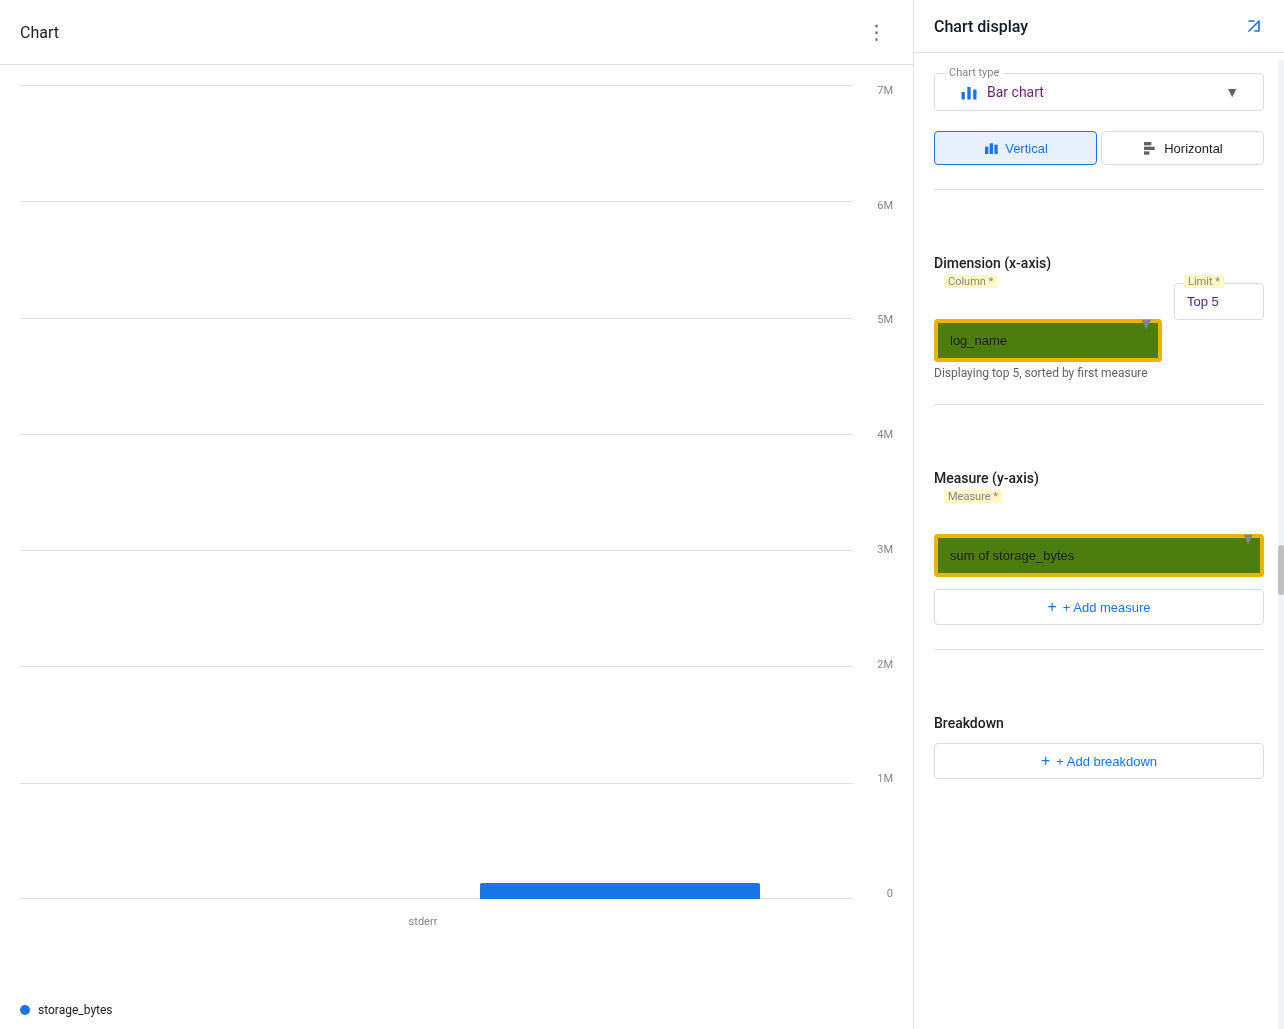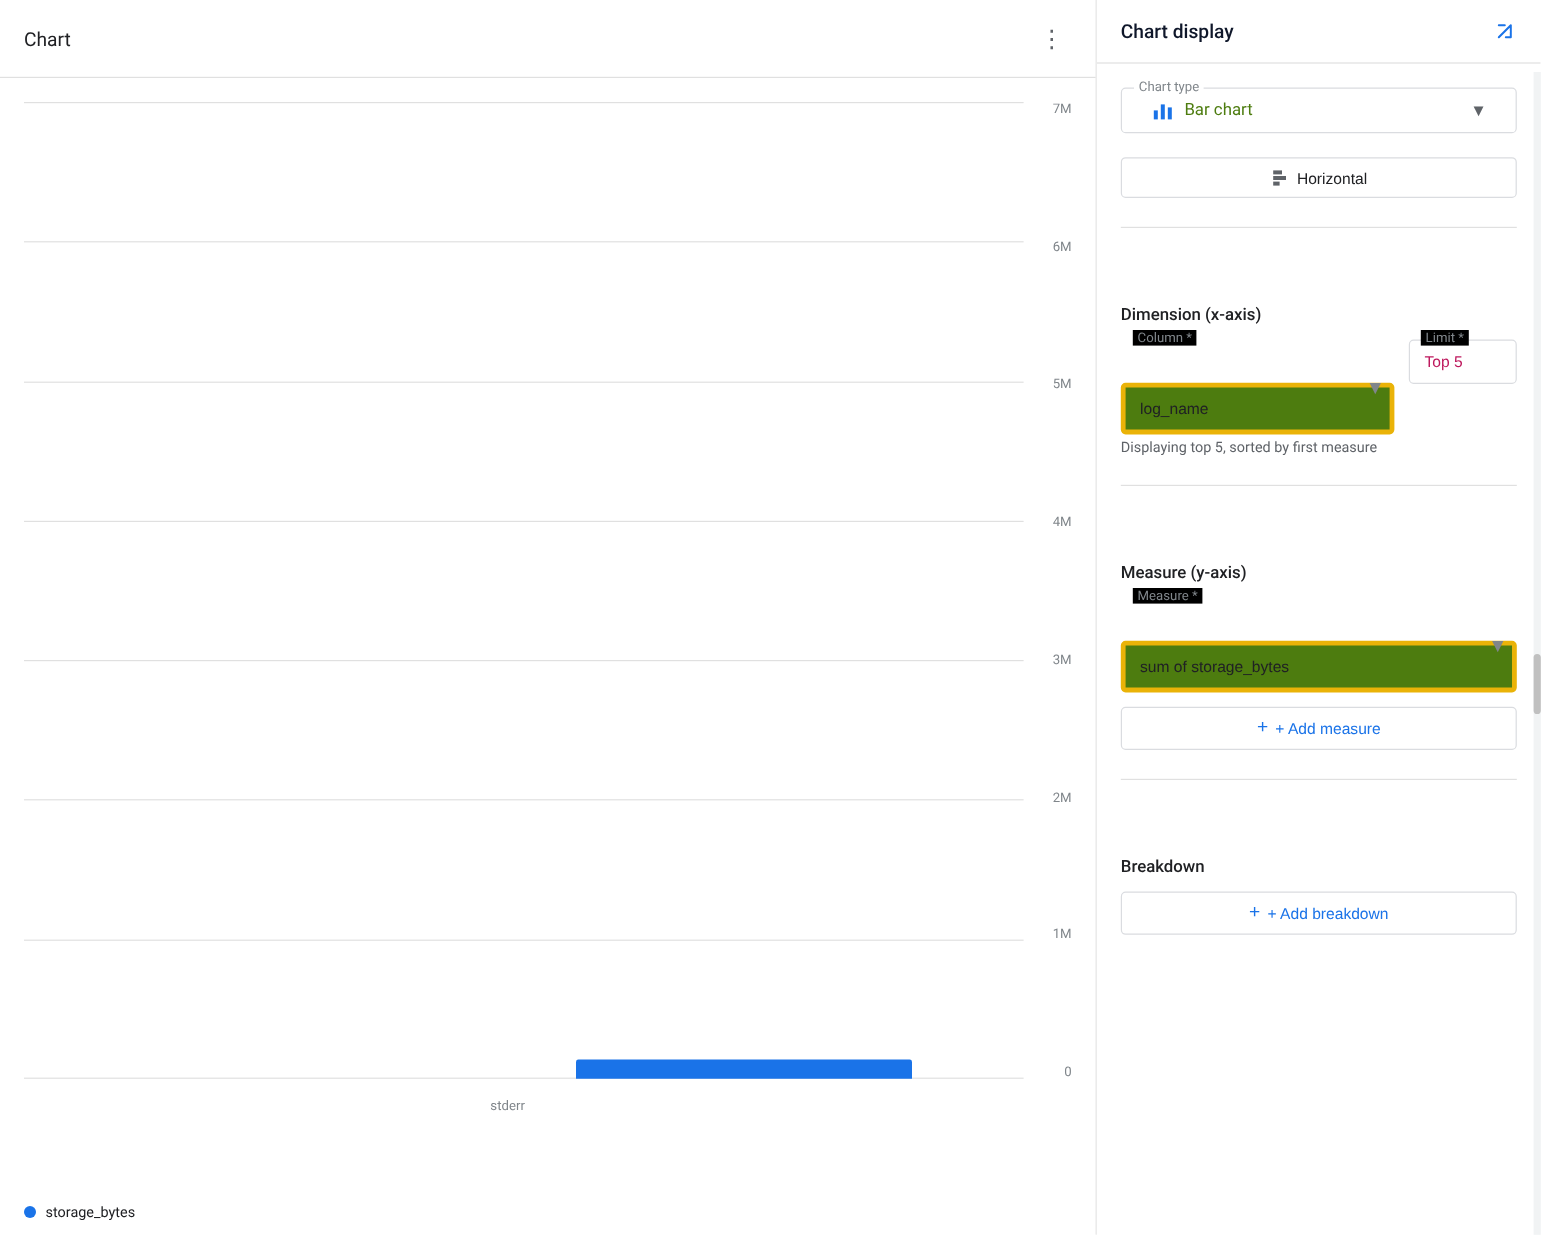--- a/index.html
+++ b/index.html
@@ -239,21 +239,21 @@
     }
 
     .field-wrapper.narrow {
       flex: 0 0 90px;
     }
 
     .field-label {
       position: absolute;
       top: -8px;
       left: 10px;
-      background: #000000;
+      background: #fef9c3;
       padding: 0 4px;
       font-size: 11px;
       color: #80868b;
     }
 
     .field-select {
       width: 100%;
       padding: 10px 32px 10px 12px;
       border: 4px solid #eab308;
       border-radius: 4px;
@@ -264,21 +264,21 @@
       cursor: pointer;
       margin-top: 36px;
     }
 
     .field-input {
       width: 100%;
       padding: 10px 12px;
       border: 1px solid #dadce0;
       border-radius: 4px;
       font-size: 13px;
-      color: #be185d;
+      color: #4c1d95;
       background: #fff;
     }
 
     .select-arrow {
       position: absolute;
       right: 8px;
       top: 50%;
       transform: translateY(-50%);
       pointer-events: none;
       color: #80868b;
@@ -409,28 +409,37 @@
       <div class="chart-type-selector">
         <span class="chart-type-label">Chart type</span>
         <div class="chart-type-value">
           <div class="chart-type-left">
 
             <svg width="20" height="20" viewBox="0 0 24 24" fill="#1a73e8">
               <rect x="3" y="12" width="4" height="9"></rect>
               <rect x="10" y="6" width="4" height="15"></rect>
               <rect x="17" y="9" width="4" height="12"></rect>
             </svg>
-            <span style="font-size:14px;color:#4d7c0f;text-align:right;">Bar chart</span>
+            <span style="font-size:14px;color:#701a75;text-align:right;">Bar chart</span>
           </div>
           <span style="color:#5f6368;font-size:14px;">▼</span>
         </div>
       </div>
     </div>
 
     <div class="orientation-buttons">
+      <button class="orient-btn active">
+
+        <svg width="16" height="16" viewBox="0 0 24 24" fill="#1a73e8">
+          <rect x="3" y="10" width="5" height="11"></rect>
+          <rect x="10" y="5" width="5" height="16"></rect>
+          <rect x="17" y="7" width="5" height="14"></rect>
+        </svg>
+        <span>Vertical</span>
+      </button>
       <button class="orient-btn">
 
         <svg width="16" height="16" viewBox="0 0 24 24" fill="#5f6368">
           <rect x="3" y="3" width="11" height="5"></rect>
           <rect x="3" y="10" width="16" height="5"></rect>
           <rect x="3" y="17" width="8" height="5"></rect>
         </svg>
         <span>Horizontal</span>
       </button>
     </div>

